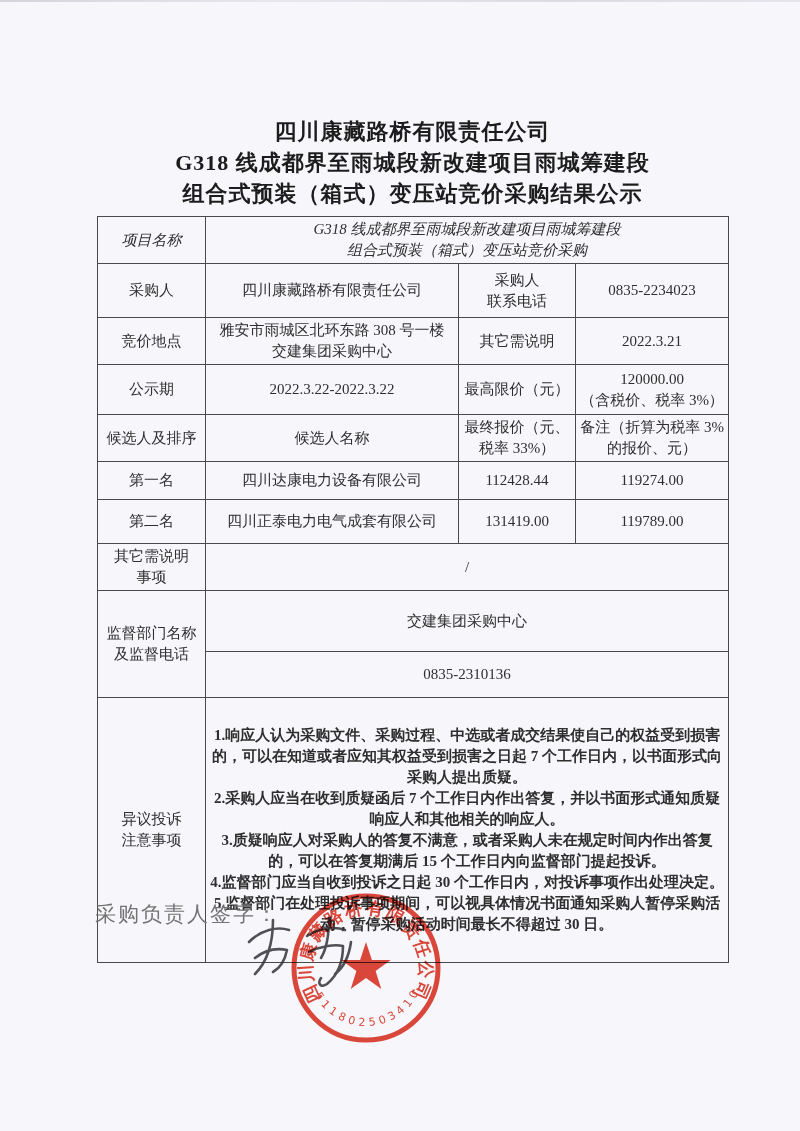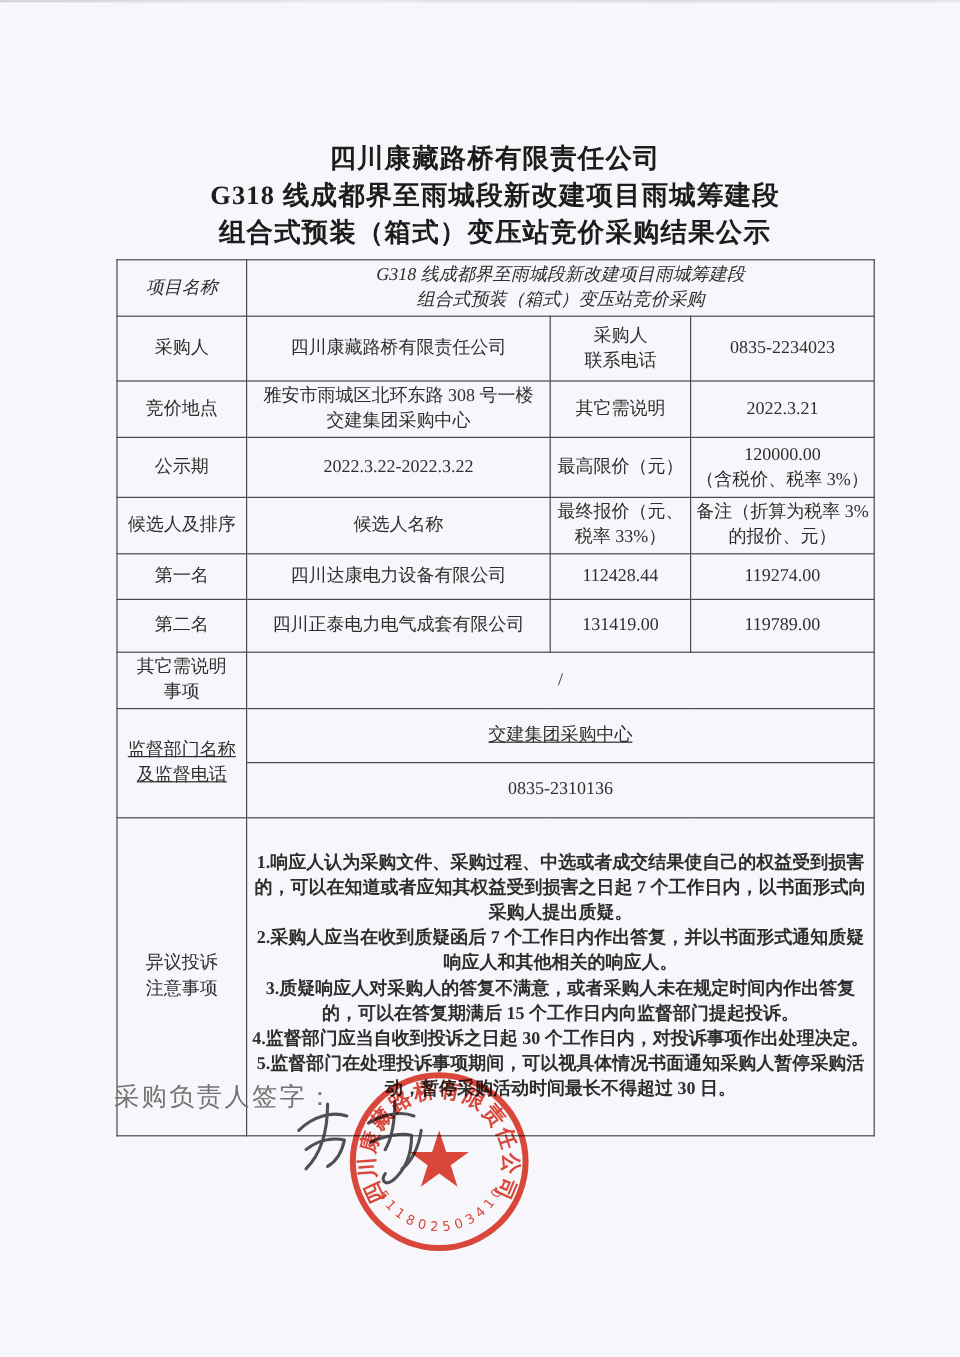--- a/index.html
+++ b/index.html
@@ -29,21 +29,21 @@
     border:1px solid #4a4a4a;
     text-align:center;vertical-align:middle;
     font-size:15px;line-height:1.4;
     padding:2px 4px;
     color:#2e2e2e;
   }
   td.pre{white-space:pre-line;}
   td.left{text-align:left;padding-left:12px;}
   tr.r1{height:38px;font-style:italic;} tr.r2{height:54px;} tr.r3{height:42px;}
   tr.r4{height:50px;} tr.r5{height:44px;} tr.r6{height:38px;}
-  tr.r7{height:44px;} tr.r8{height:38px;} tr.r9a{height:45px;text-decoration:underline;}
+  tr.r7{height:44px;} tr.r8{height:38px;} tr.r9a{height:61px;}
   tr.r9b{height:46px;} tr.r10{height:265px;}
   td.notice{
     text-align:left;vertical-align:middle;
     white-space:pre-line;
     font-size:15px;line-height:27px;
     padding:8px 8px 8px 11px;
     text-align:justify;
     font-weight:bold;
   }
   .sign-line{

